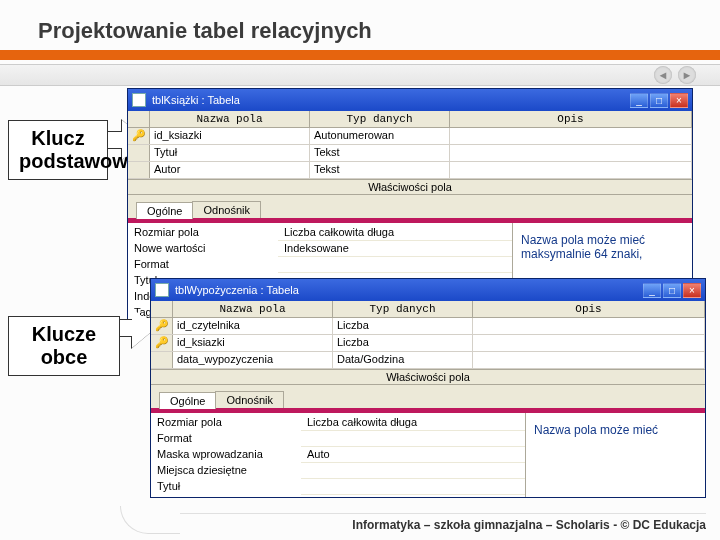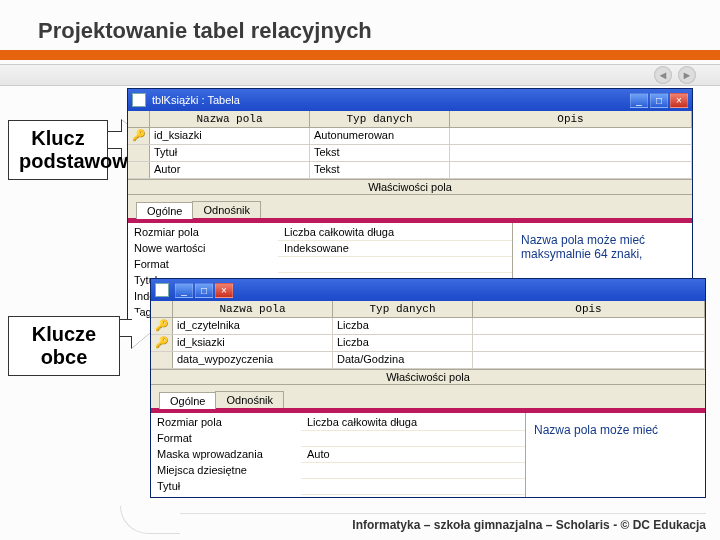--- a/index.html
+++ b/index.html
@@ -188,20 +188,21 @@
     </div>
   </div>
 
   <div class="callout" style="left:8px; top:316px; width:112px;">Klucze obce</div>
   <div class="arrowR-stem" style="left:120px; top:319px; width:12px;"></div>
   <div class="arrowR" style="left:132px; top:308px;"></div>
 
   <div class="win" style="left:150px; top:278px; width:556px;">
     <div class="titlebar">
       <span class="icon"></span>
+      <span class="ttl">tblWypożyczenia : Tabela</span>
       <span class="winbtns">
         <span class="winbtn">_</span>
         <span class="winbtn">□</span>
         <span class="winbtn close">×</span>
       </span>
     </div>
     <div class="grid-head">
       <div></div>
       <div>Nazwa pola</div>
       <div>Typ danych</div>

